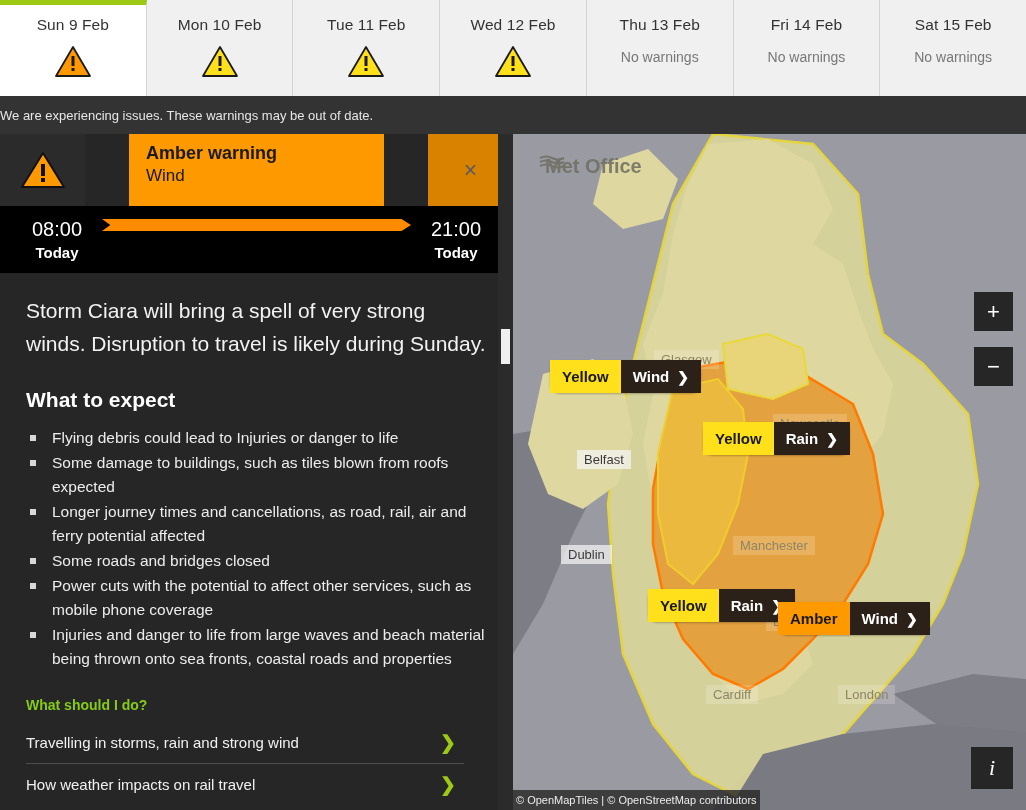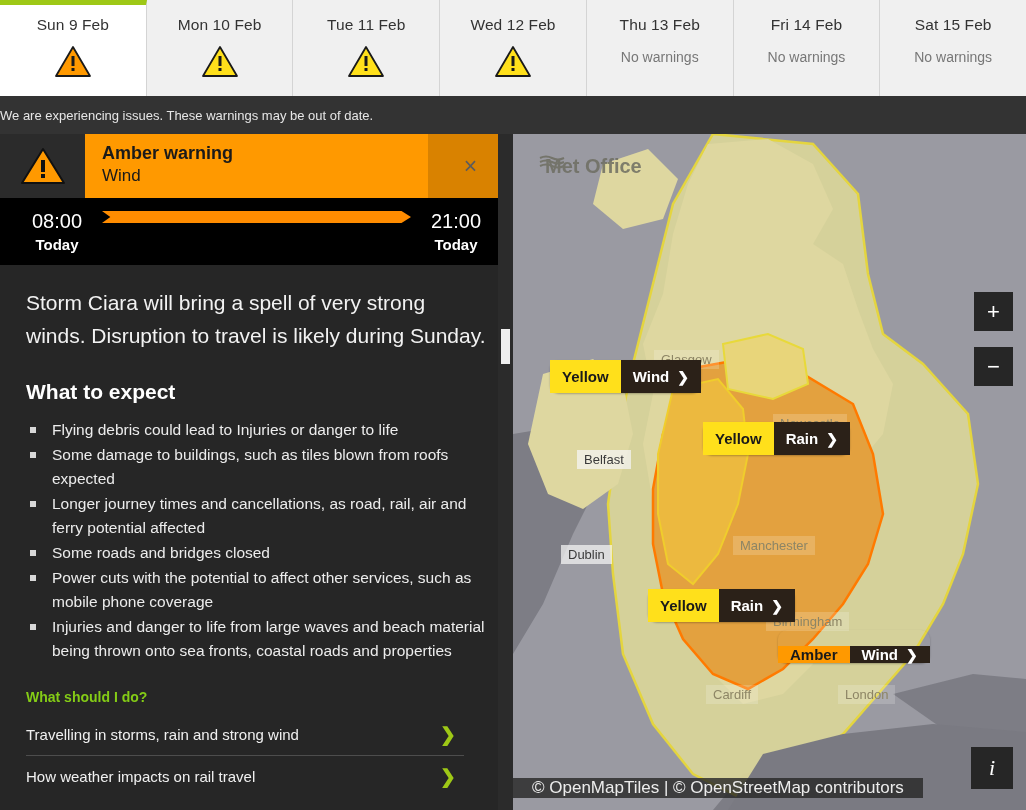--- a/index.html
+++ b/index.html
@@ -30,21 +30,21 @@
     display:flex; align-items:center; justify-content:flex-start;
     font-size:13px; width:1026px;
   }
 
   
   .main { display:flex; height:676px; width:1026px; }
 
   
   .panel { width:513px; background:#262626; position:relative; overflow:hidden; }
 
-  .warn-head { display:flex; height:64px; }
+  .warn-head { display:flex; height:72px;gap:44px; }
   .warn-icon-cell {
     width:85px; background:#2b2b2b; display:flex;
     align-items:center; justify-content:center;
   }
   .warn-title-cell {
     flex:1; background:#ff9900; padding:8px 0 0 17px; overflow:hidden;
   }
   .warn-level { font-size:18px; font-weight:bold; color:#1a1a1a; line-height:1.25; }
   .warn-type  { font-size:17px; color:#1a1a1a; line-height:1.3; }
   .warn-close {
@@ -124,22 +124,22 @@
   #zoom-out { top:213px; }
 
   .infobtn {
     position:absolute; right:13px; bottom:21px; width:42px; height:42px;
     background:#262626; color:#fff; display:flex; align-items:center;
     justify-content:center; font-size:22px; font-style:italic; cursor:pointer;
     font-family:"Liberation Serif", serif;
   }
 
   .attrib {
-    position:absolute; left:0; bottom:12px; height:20px; padding:0 19px;
-    background:rgba(40,40,40,.82); color:#ececec; font-size:17px;
+    position:absolute; left:0; bottom:0; height:20px; padding:0 3px;
+    background:rgba(40,40,40,.82); color:#ececec; font-size:11px;
     display:flex; align-items:center;
   }
 
   .city {
     position:absolute; font-size:13px; padding:2px 7px;
     background:rgba(245,245,245,.72); color:#3a3a3a; white-space:nowrap;
   }
   .city.faded { background:rgba(255,255,255,.18); color:#8d8565; }
 </style>
 </head>
@@ -345,21 +345,21 @@
               <span class="c">❯</span>
             </span>
           </div>
           <div class="pill" style="left: 135px; top: 455px;">
             <span class="lvl" style="background:#ffe01b">Yellow</span>
             <span class="typ">
               <span>Rain</span>
               <span class="c">❯</span>
             </span>
           </div>
-          <div class="pill" style="left: 265px; top: 496px; align-items: flex-end;">
+          <div class="pill" style="left: 265px; top: 468px;">
             <span class="lvl" style="background:#ff9900">Amber</span>
             <span class="typ">
               <span>Wind</span>
               <span class="c">❯</span>
             </span>
           </div>
         </div>
 
       <div class="zoombtn" id="zoom-in">
         <span>+</span>

